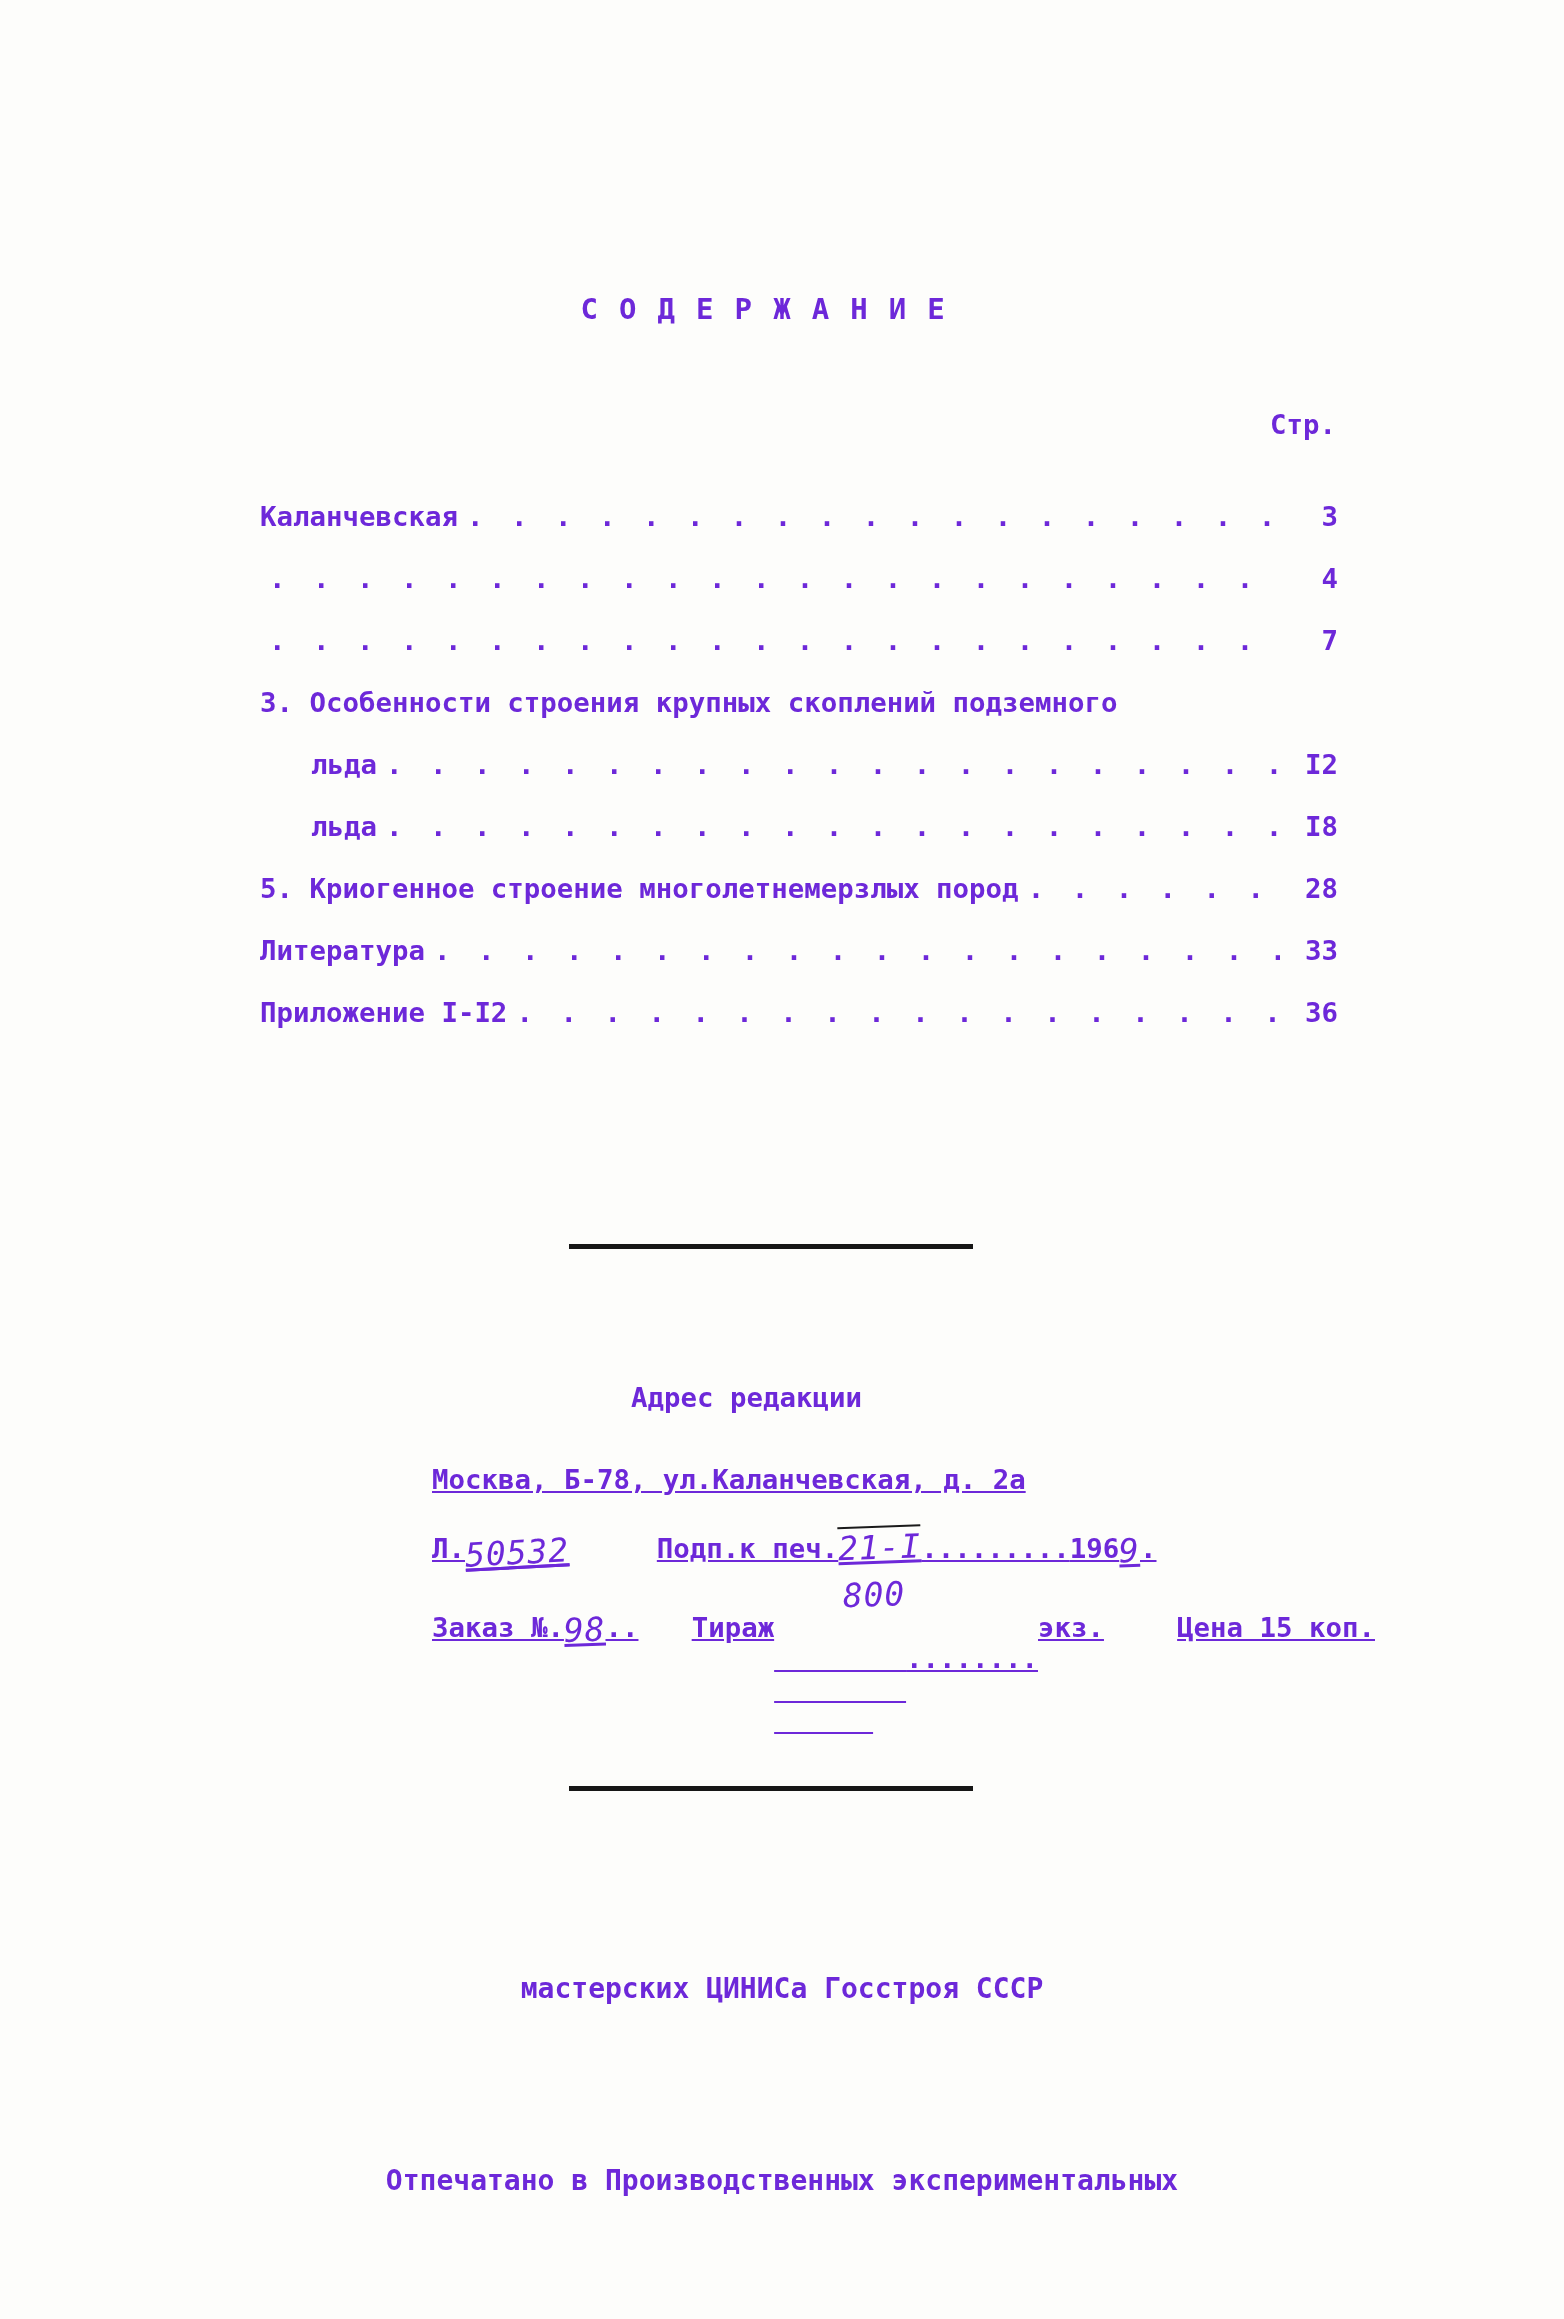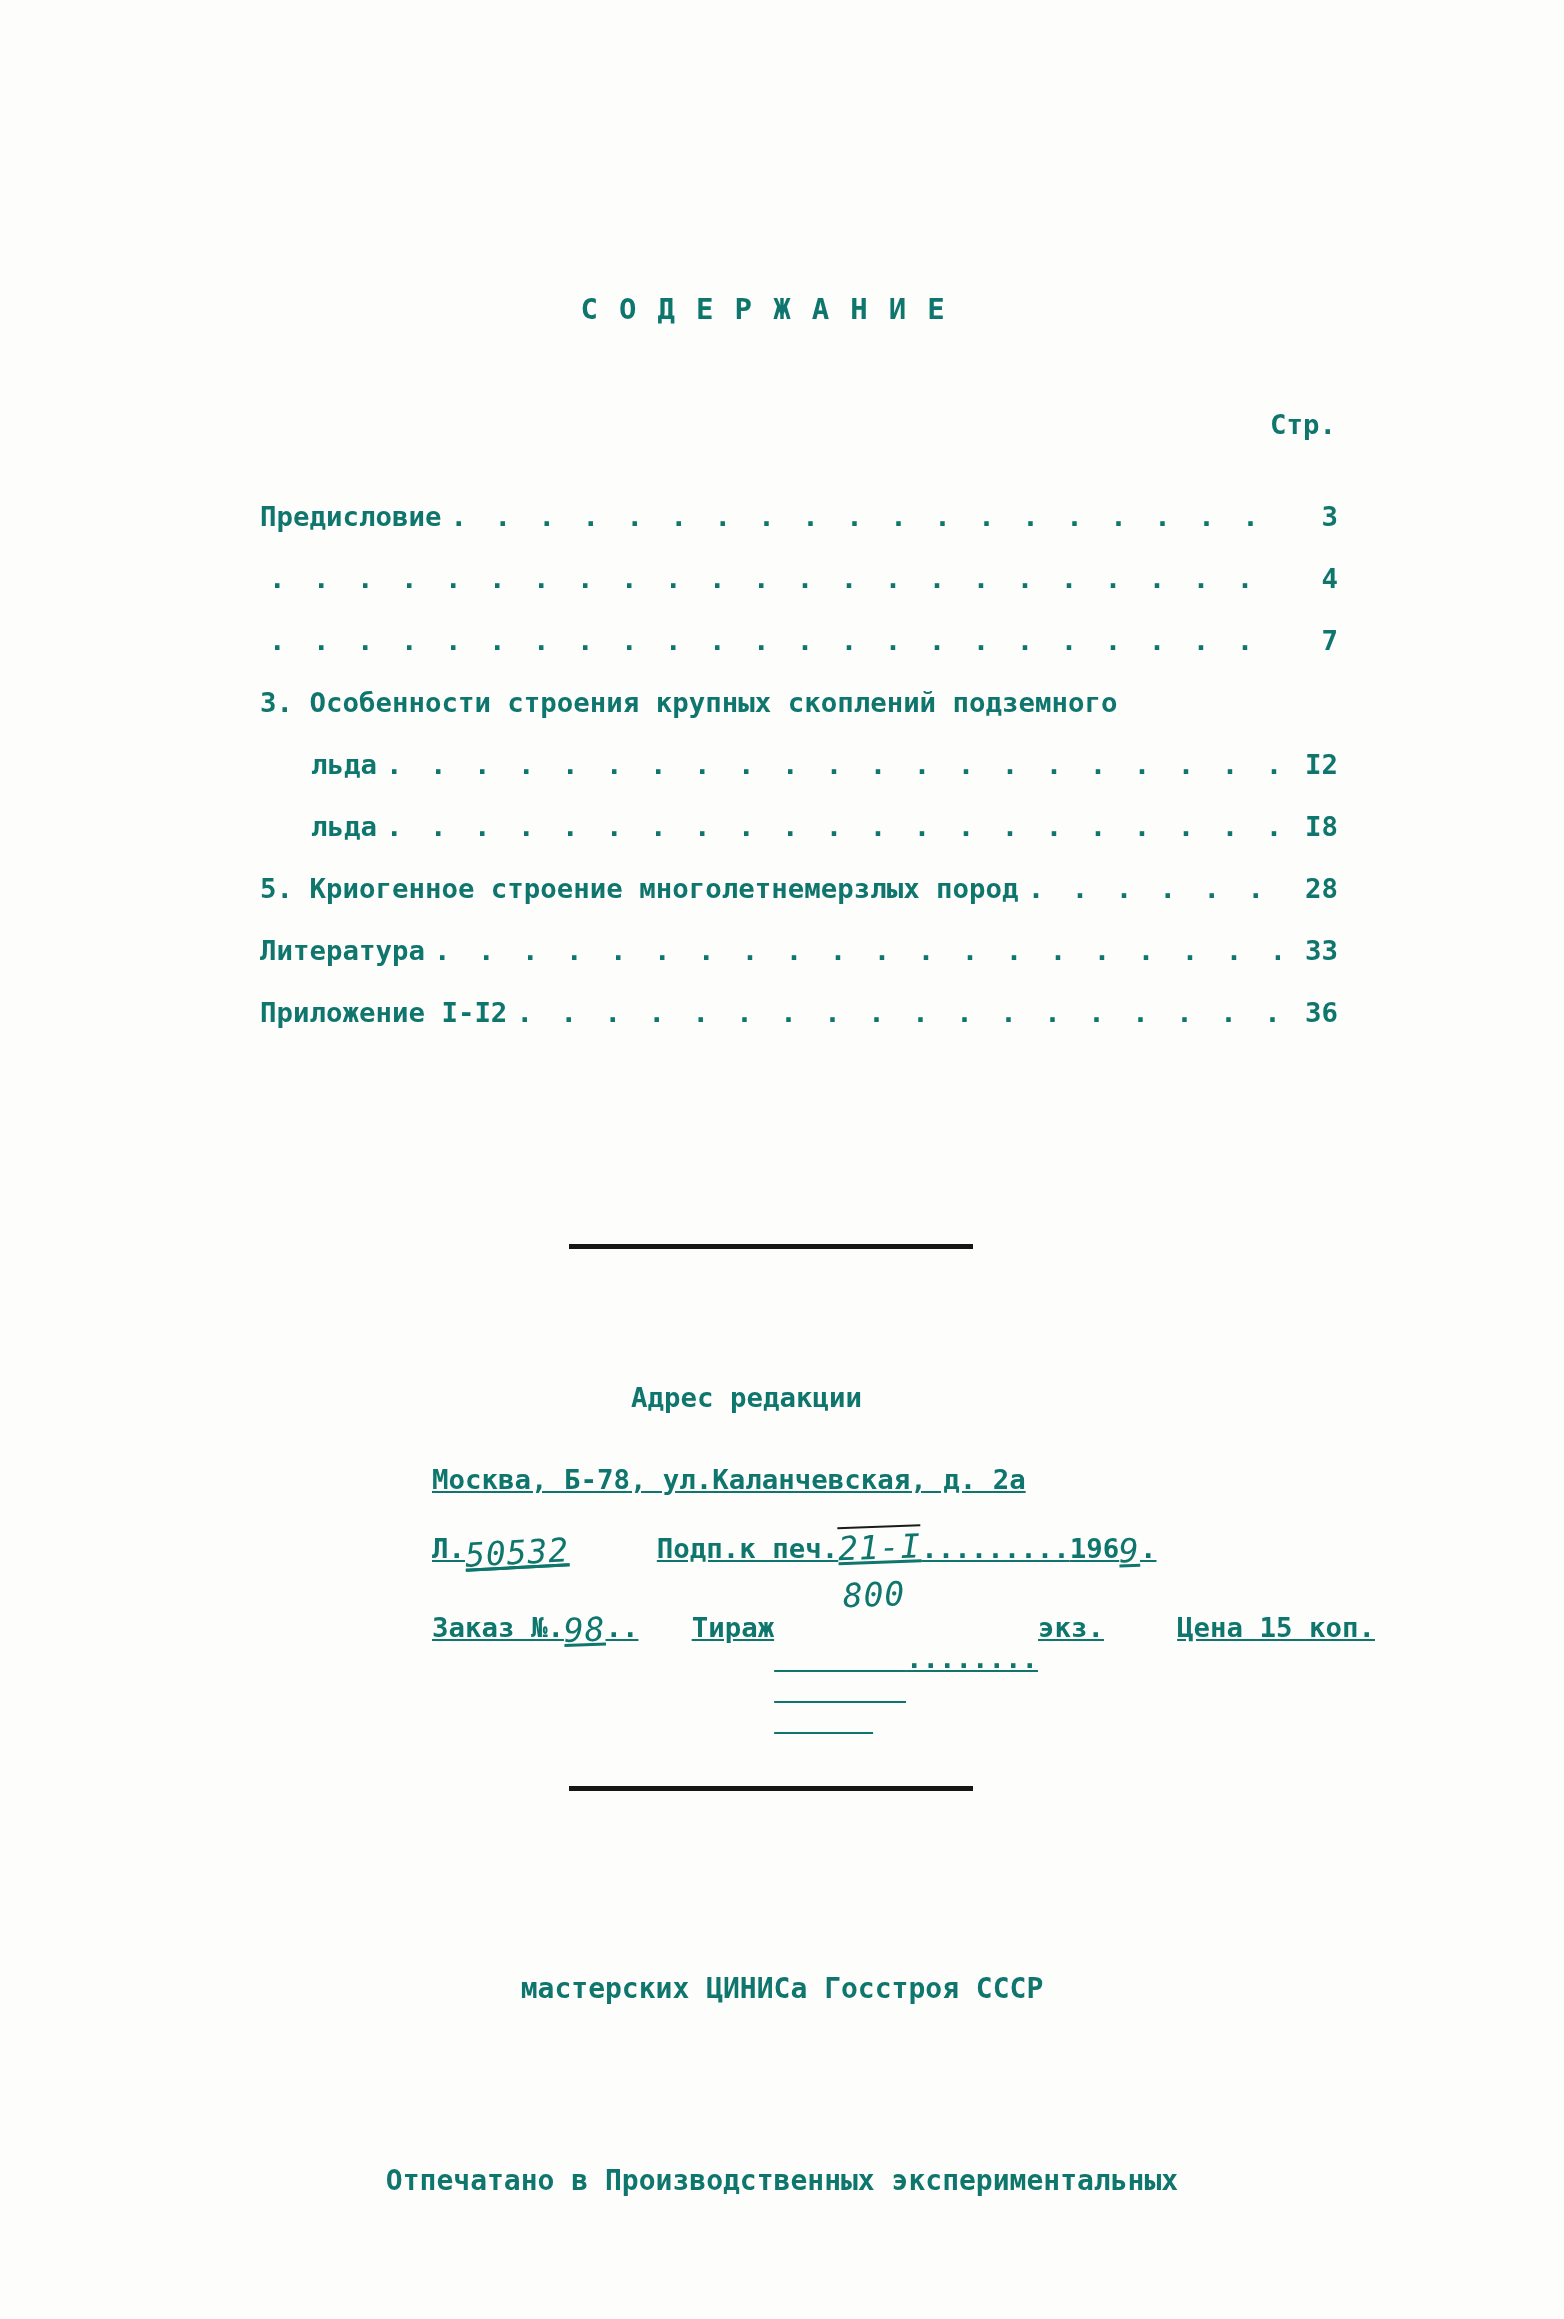--- a/index.html
+++ b/index.html
@@ -4,21 +4,21 @@
 <style>
   * { margin: 0; padding: 0; box-sizing: border-box; }
   html, body { background: #ffffff; }
   .page {
     position: relative;
     width: 1564px;
     height: 2320px;
     background: #fdfdfb;
     font-family: "DejaVu Sans Mono", "Liberation Mono", monospace;
     font-weight: 700;
-    color: #0f766e;
+    color: #6d28d9;
     overflow: hidden;
     padding-left: 19px;
   }
 
   
   .doc-title {
     position: absolute;
     top: 292px;
     left: 0;
     right: 37px;
@@ -133,21 +133,21 @@
 
 <div class="page">
 
   <div class="doc-title">С О Д Е Р Ж А Н И Е</div>
 
   <div class="str-label">Стр.</div>
 
   <div class="toc">
 
     <div class="toc-row">
-      <span class="toc-text">Предисловие</span>
+      <span class="toc-text">Каланчевская</span>
       <span class="toc-dots">. . . . . . . . . . . . . . . . . . . . . . . . . . . . . . . . . . . . . . . .</span>
       <span class="toc-page">3</span>
     </div>
 
     <div class="toc-row">
       <span class="toc-dots">. . . . . . . . . . . . . . . . . . . . . . . . . . . . . . . . . . . . . . . .</span>
       <span class="toc-page">4</span>
     </div>
 
     <div class="toc-row">

